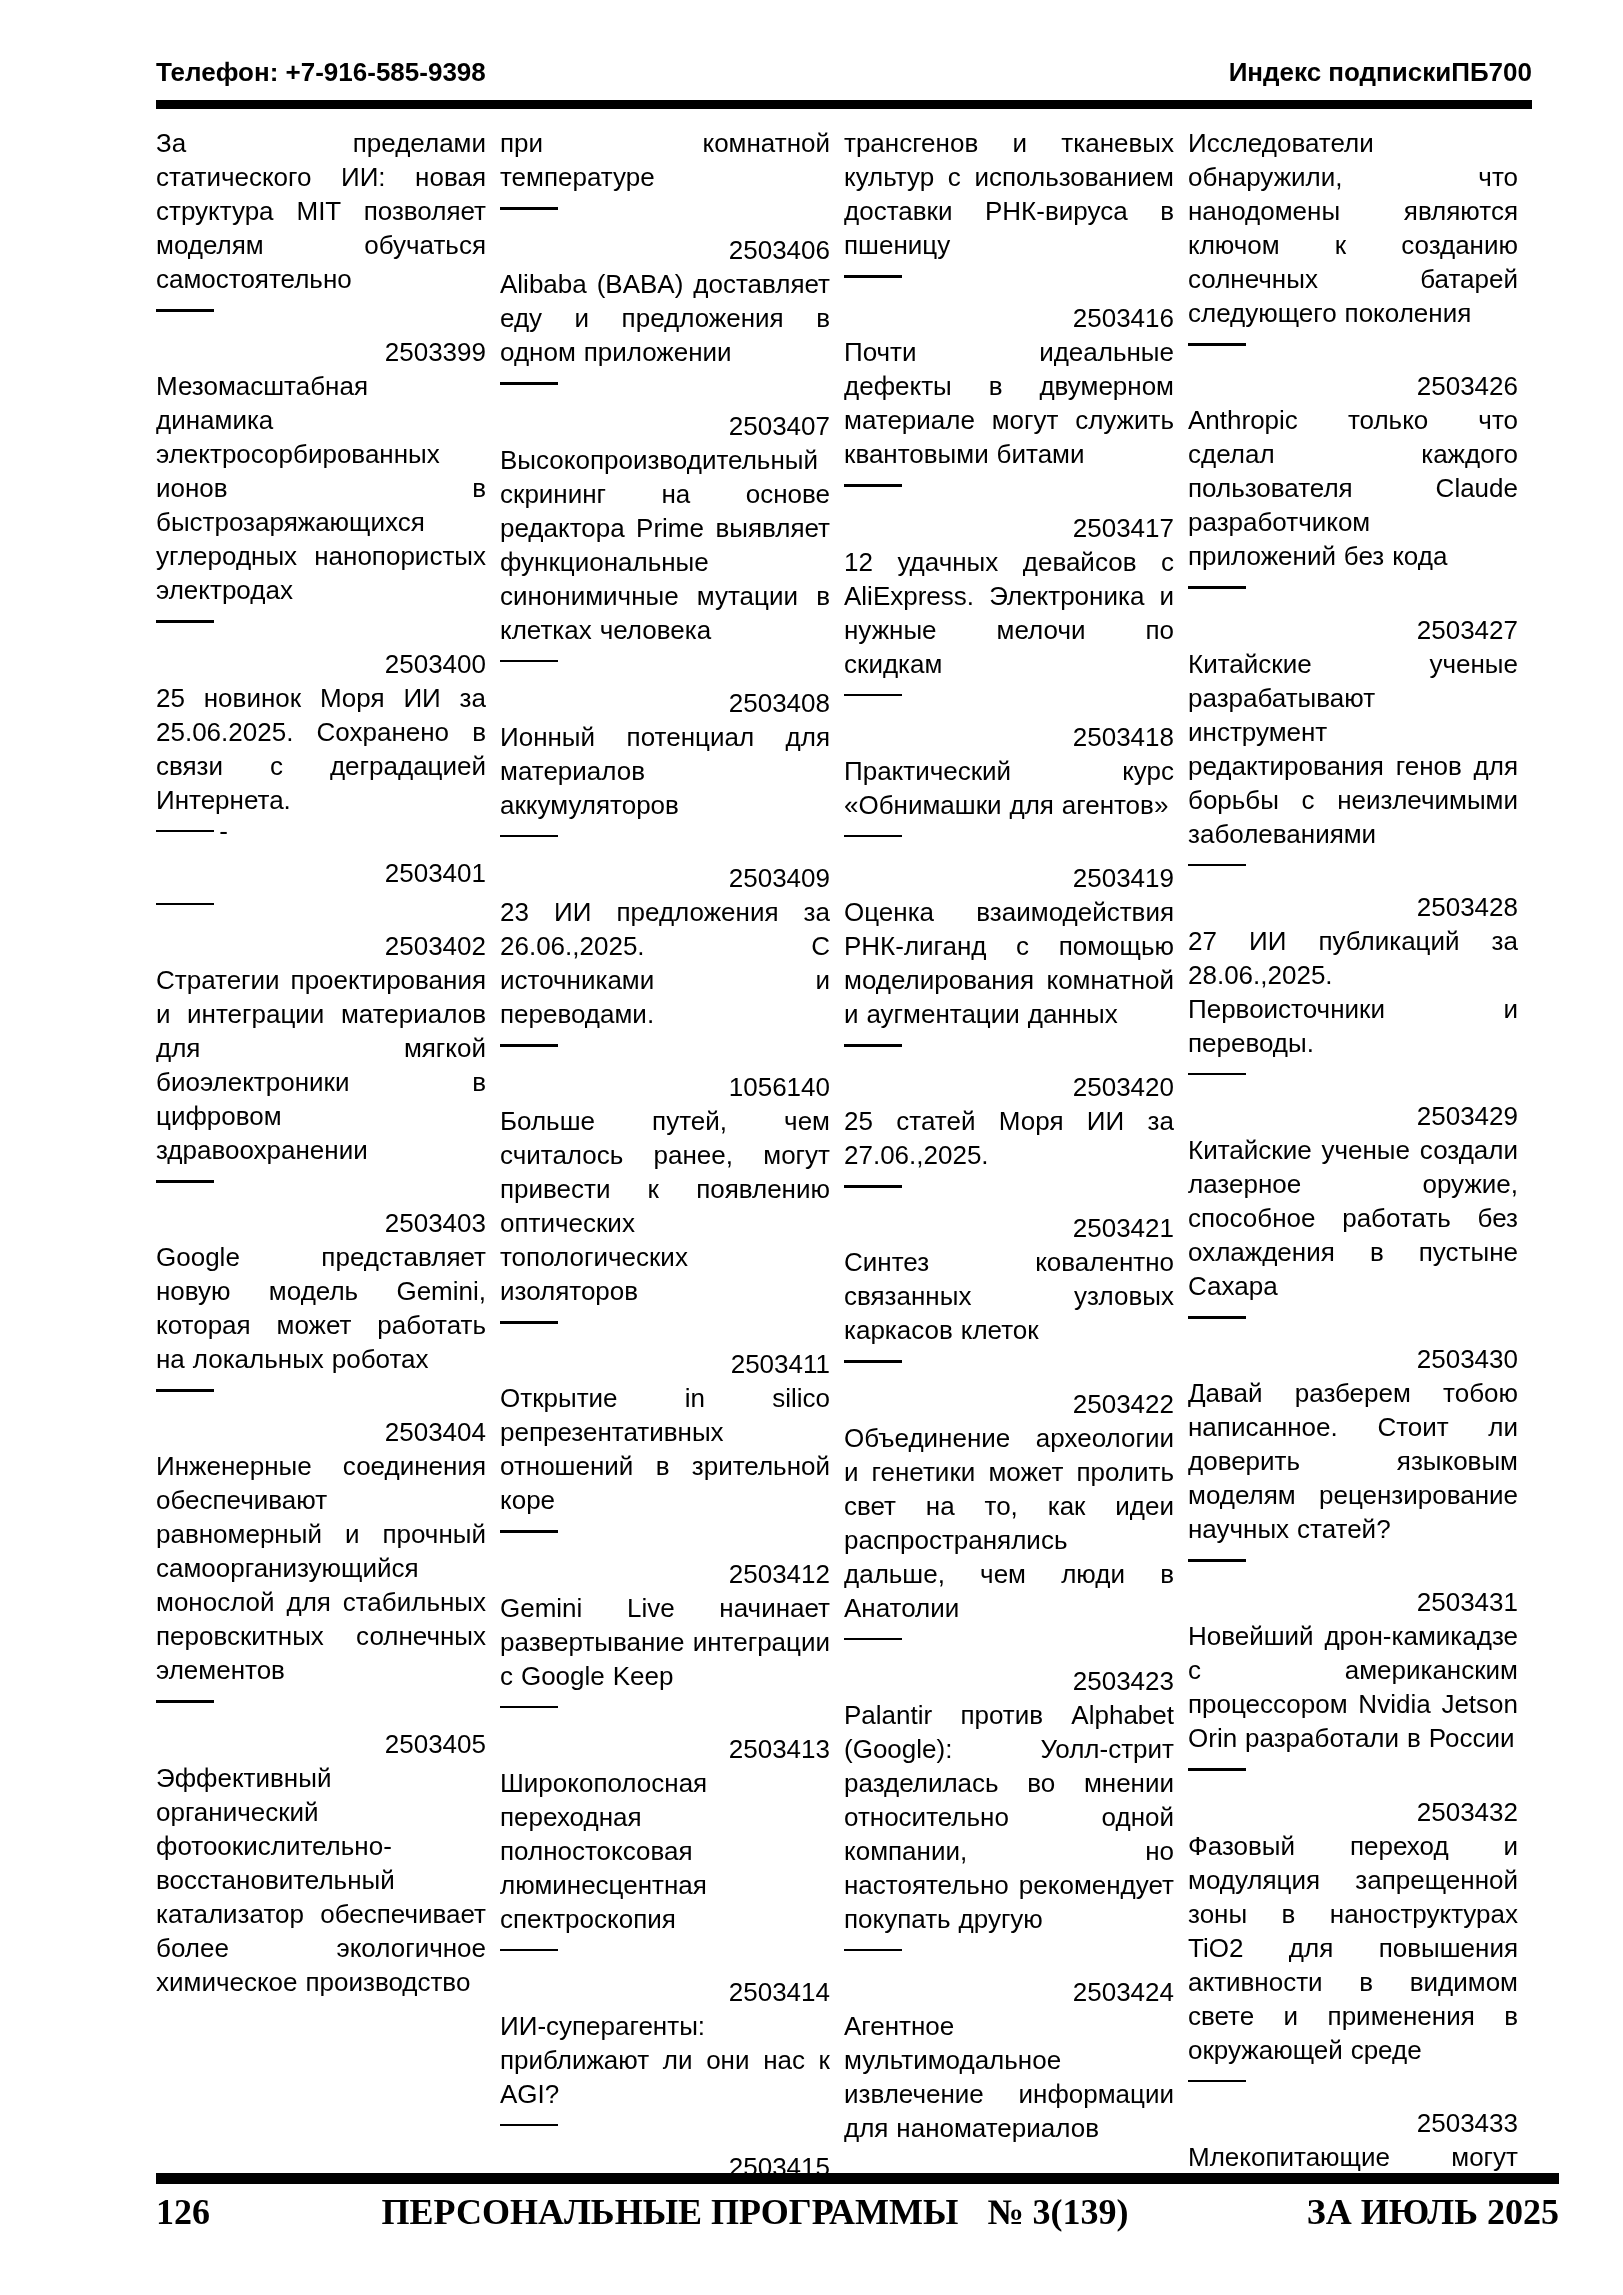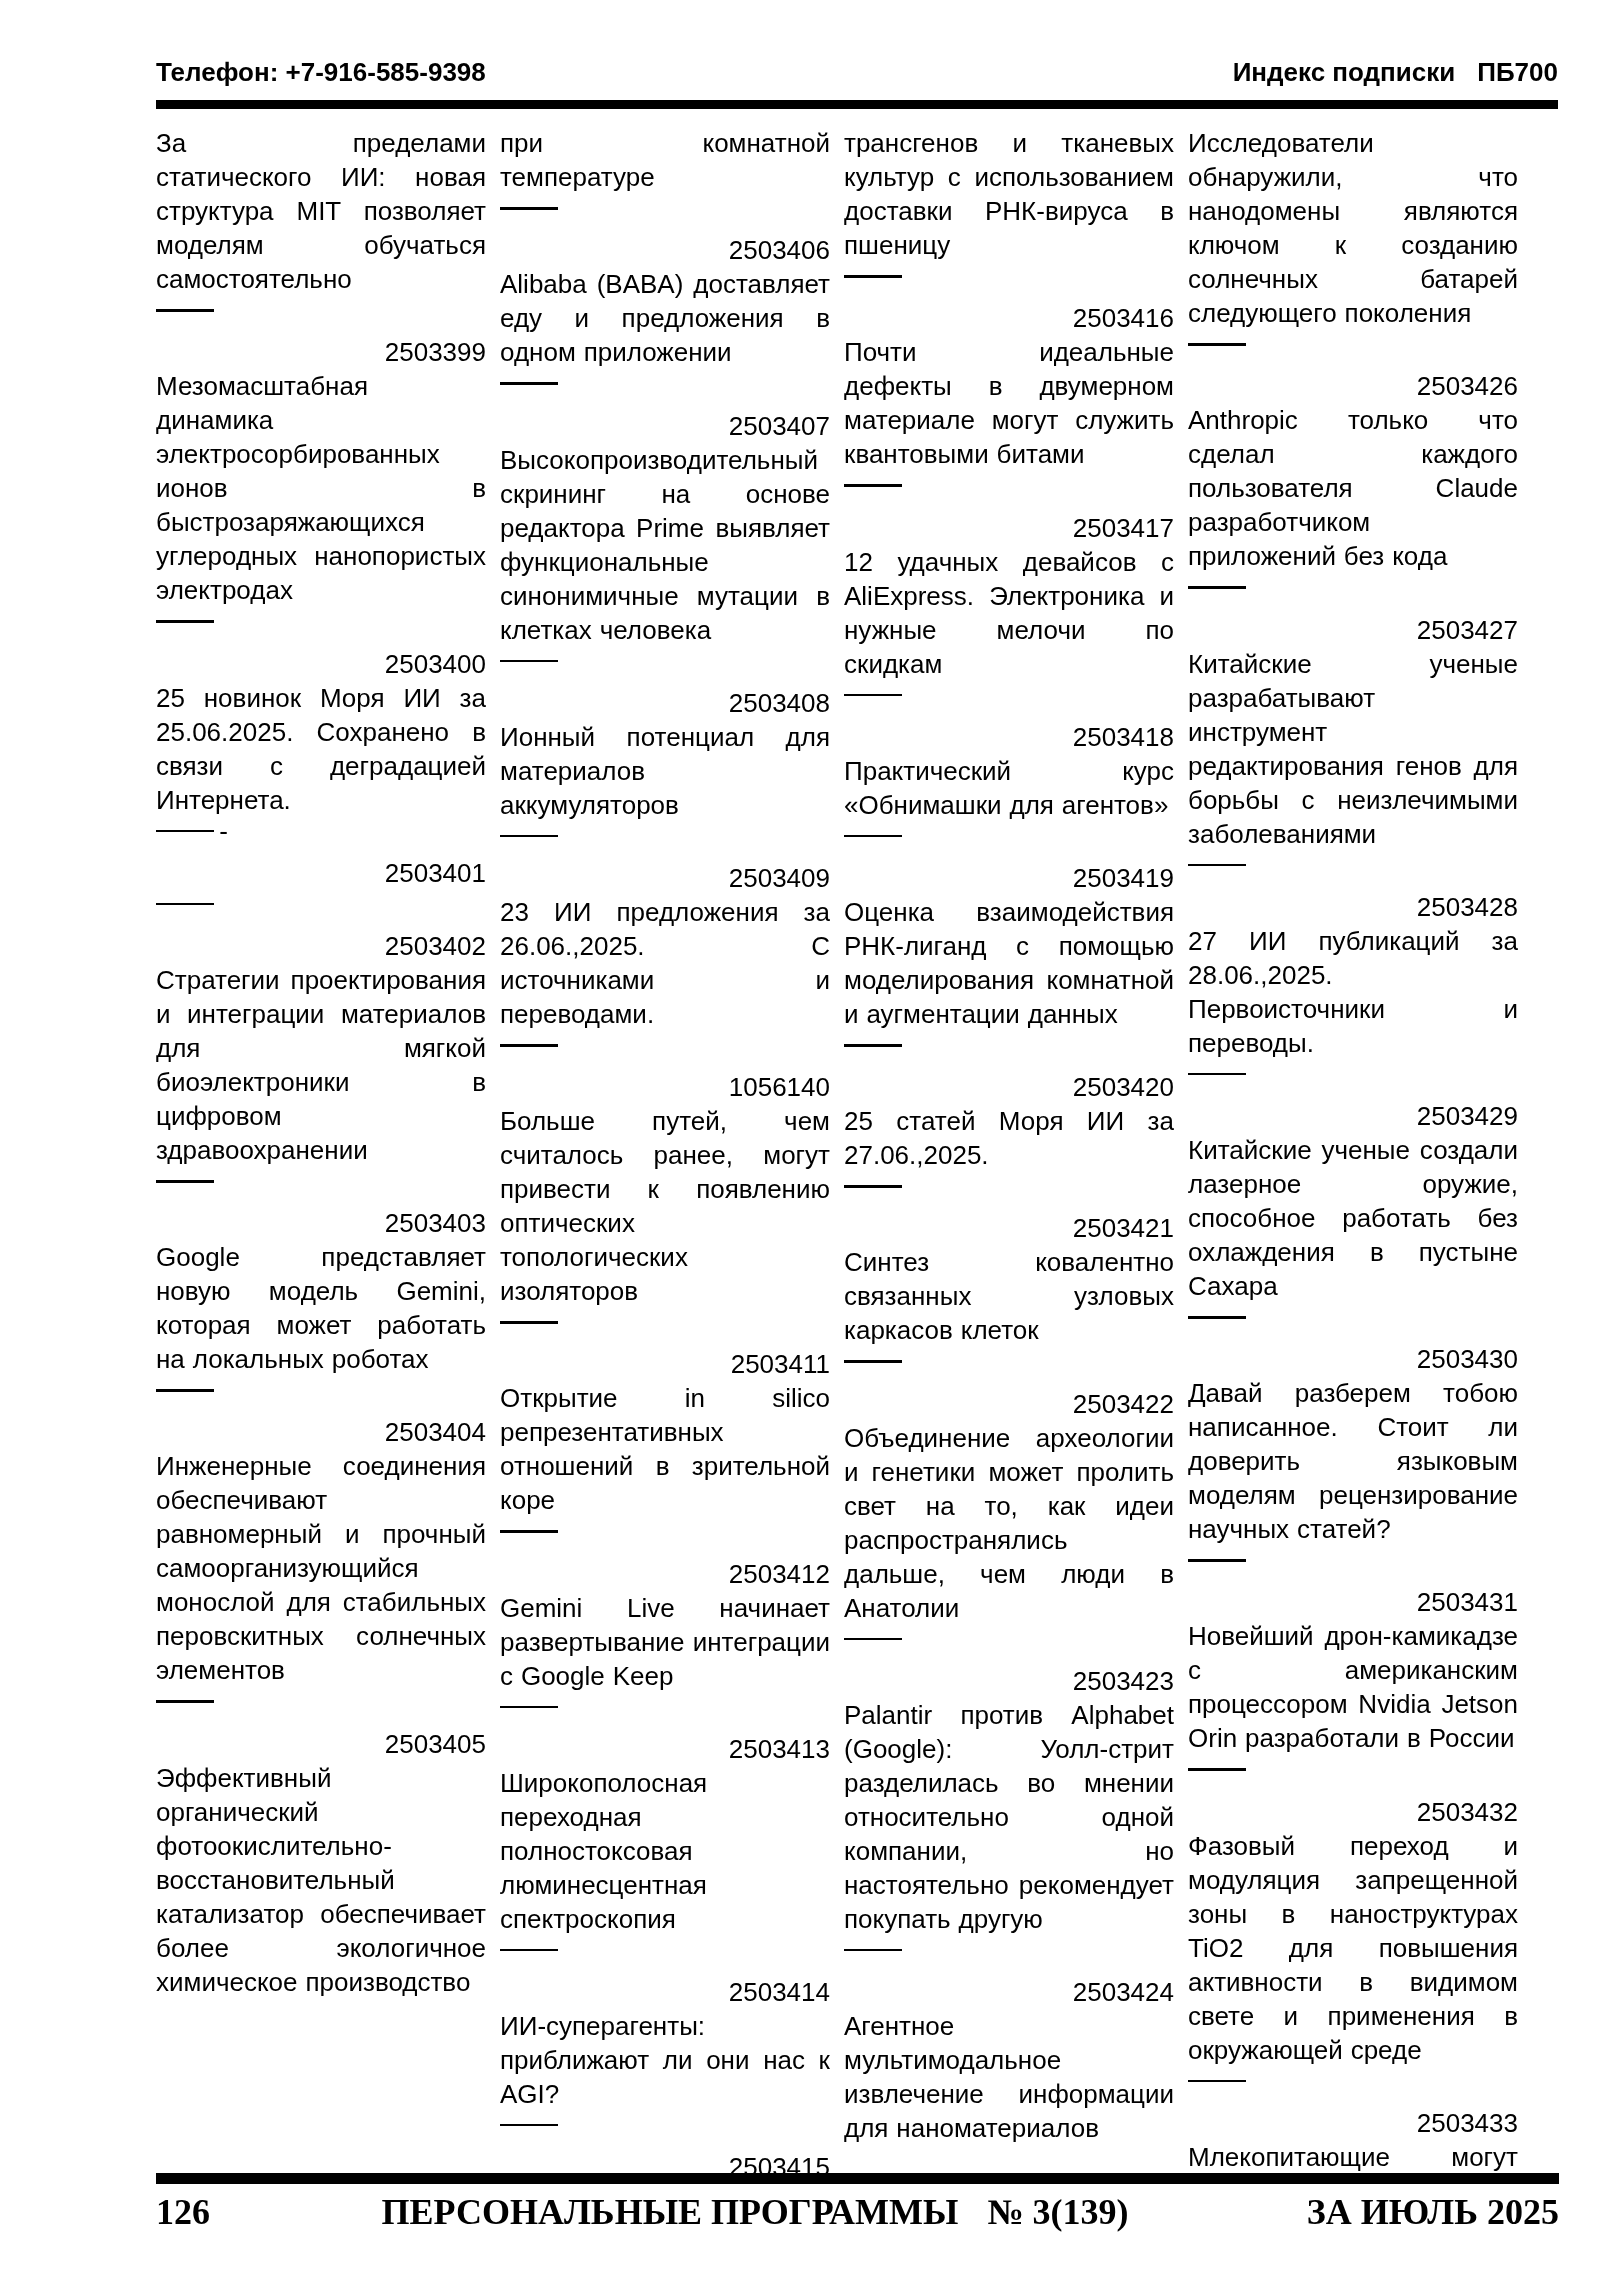--- a/index.html
+++ b/index.html
@@ -13,32 +13,32 @@
     position: relative;
     font-family: "Liberation Sans", sans-serif;
     color: #000000;
     -webkit-font-smoothing: antialiased;
   }
   .page {
     position: relative;
     box-sizing: border-box;
     width: 1623px;
     height: 2295px;
-    padding: 58px 65px 0 156px;
+    padding: 58px 91px 0 156px;
   }
   
   .header-row {
     display: flex;
     justify-content: space-between;
     align-items: baseline;
     font-weight: 700;
     font-size: 26px;
     line-height: 29px;
   }
-  .header-right .idx-value { margin-left: 22px; }
+  .header-right .idx-value { }
   .header-rule {
     height: 9.2px;
     background: #000;
     margin-top: 13px;
   }
   
   .columns {
     display: flex;
     gap: 14px;
     margin-top: 17px;

